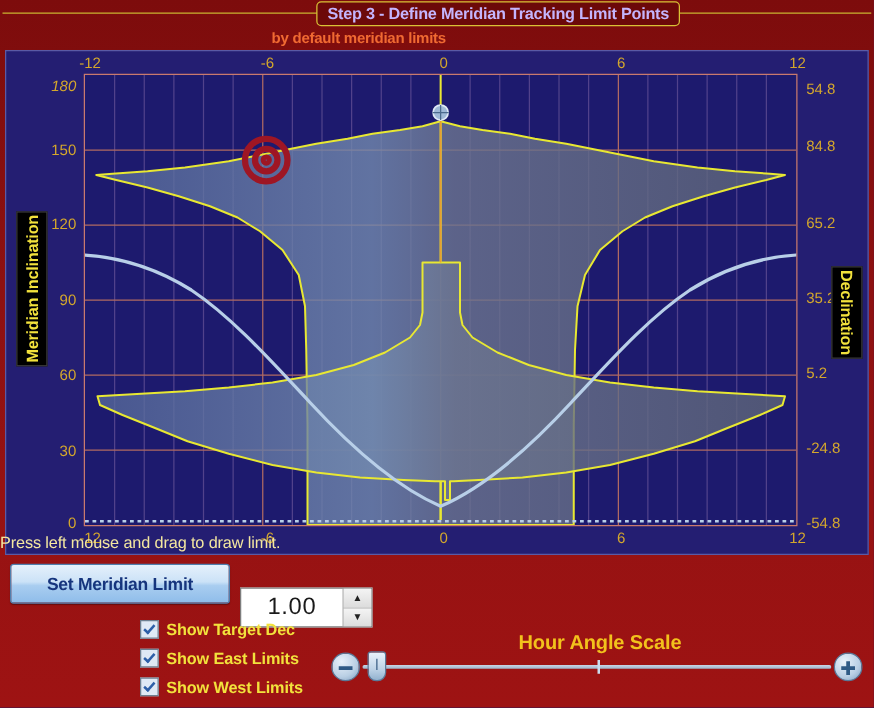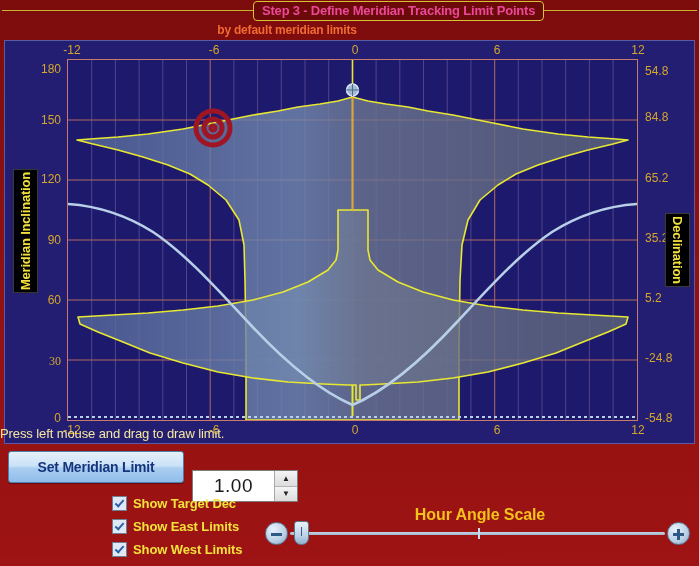--- a/index.html
+++ b/index.html
@@ -18,21 +18,21 @@
   .groupline{
     position:absolute;left:2px;top:10px;width:695px;height:2px;
     border-top:1px solid #c9b431;
   }
   .title-box{
     position:absolute;left:253px;top:1px;
     padding:1px 8px 2px 8px;
     background:#6c0909;
     border:1px solid #d9c236;
     border-radius:4px;
-    color:#ec4899;
+    color:#c4b5fd;
     font-size:13px;font-weight:bold;
     letter-spacing:-0.2px;
     white-space:nowrap;
     line-height:15px;
     z-index:3;
   }
   .subtitle{
     position:absolute;left:0;top:23px;width:574px;
     text-align:center;
     color:#f06a32;
@@ -197,26 +197,26 @@
     <div class="axis-num xnum-top" style="left:350px;">0</div>
     <div class="axis-num xnum-top" style="left:492px;">6</div>
     <div class="axis-num xnum-top" style="left:633px;">12</div>
 
     <div class="axis-num xnum-bot" style="left:67px;">-12</div>
     <div class="axis-num xnum-bot" style="left:209px;">-6</div>
     <div class="axis-num xnum-bot" style="left:350px;">0</div>
     <div class="axis-num xnum-bot" style="left:492px;">6</div>
     <div class="axis-num xnum-bot" style="left:633px;">12</div>
 
-    <div class="axis-num ynum-left" style="top:28px;">180</div>
+    <div class="axis-num ynum-left" style="top:28px;font-style:italic;">180</div>
     <div class="axis-num ynum-left" style="top:79px;">150</div>
     <div class="axis-num ynum-left" style="top:138px;">120</div>
     <div class="axis-num ynum-left" style="top:199px;">90</div>
     <div class="axis-num ynum-left" style="top:259px;">60</div>
-    <div class="axis-num ynum-left" style="top:320px;font-family:Liberation Serif, serif;">30</div>
+    <div class="axis-num ynum-left" style="top:320px;">30</div>
     <div class="axis-num ynum-left" style="top:377px;">0</div>
 
     <div class="axis-num ynum-right" style="top:30px;">54.8</div>
     <div class="axis-num ynum-right" style="top:76px;">84.8</div>
     <div class="axis-num ynum-right" style="top:137px;">65.2</div>
     <div class="axis-num ynum-right" style="top:197px;">35.2</div>
     <div class="axis-num ynum-right" style="top:257px;">5.2</div>
     <div class="axis-num ynum-right" style="top:317px;">-24.8</div>
     <div class="axis-num ynum-right" style="top:377px;">-54.8</div>
 

